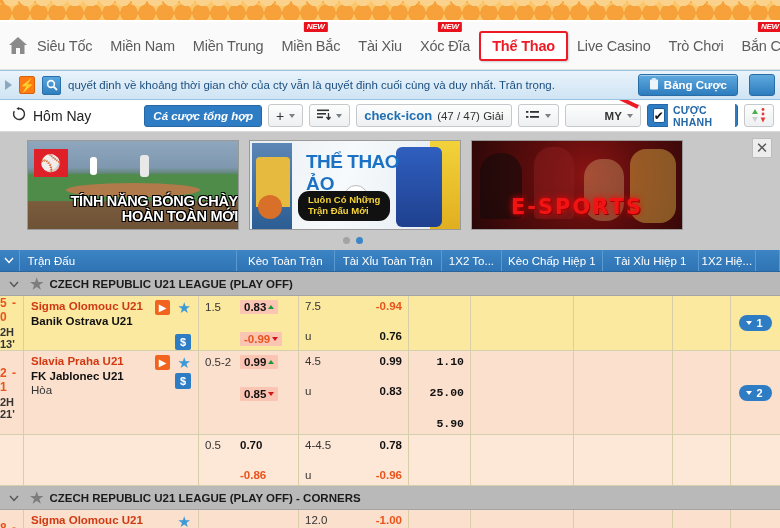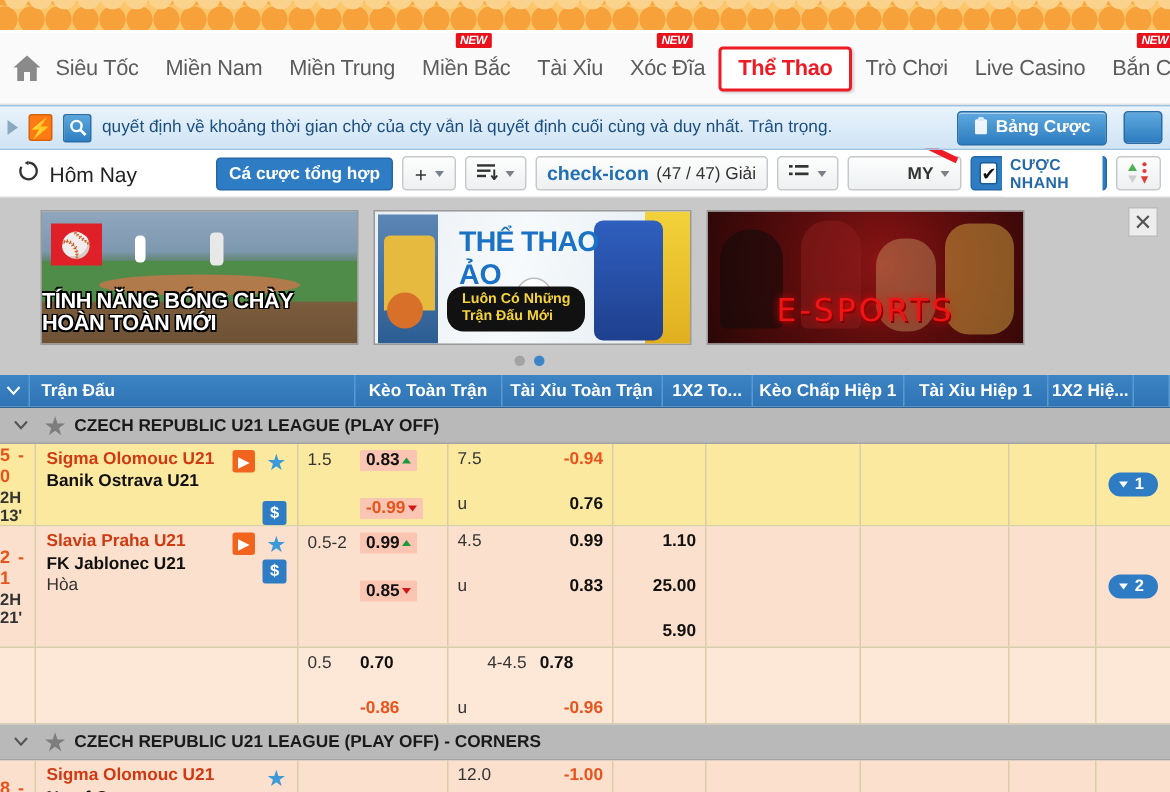--- a/index.html
+++ b/index.html
@@ -85,21 +85,21 @@
   }
 
   
   .toolbar {
     height:32px; background:#fff; display:flex; align-items:center;
     padding:0 6px; gap:6px; border-bottom:1px solid #d9d9d9;
   }
   .tb-today { display:flex; align-items:center; gap:7px; font-size:14px; color:#222; width:165px; padding-left:6px; }
   .btn-primary {
     background:#2e7cc4; color:#fff; font-size:11.5px; font-weight:bold;
-    border:1px solid #2468a8; border-radius:3px; padding:4px 8px; white-space:nowrap;
+    border:1px solid #2468a8; border-radius:3px; padding:4px 8px; white-space:nowrap;font-style:italic;
   }
   .btn-plain {
     background:linear-gradient(#fdfdfd,#eef0f1); border:1px solid #c6c9cc; border-radius:3px;
     font-size:11.5px; color:#333; padding:3px 7px; display:flex; align-items:center; gap:5px;
     white-space:nowrap; height:23px;
   }
   .caret { width:0;height:0;border-top:4px solid #7a8088;border-left:3.5px solid transparent;border-right:3.5px solid transparent; }
   .check-blue { color:#1f6fb2; font-weight:bold; font-size:13px; }
   .btn-fast {
     display:flex; align-items:center; background:#2e7cc4; border:1px solid #2468a8;
@@ -144,21 +144,21 @@
   }
   .b1field { position:absolute; left:0; right:0; top:38%; height:30%; background:#4f8c4a; }
   .b1dirt { position:absolute; left:18%; right:18%; top:48%; height:16%; background:#b07a4a; border-radius:50%; }
   .b1logo {
     position:absolute; left:6px; top:8px; width:34px; height:28px;
     background:#e02028; display:flex;align-items:center;justify-content:center;
     color:#fff; font-size:17px;
   }
   .b1ply { position:absolute; background:#fff; }
   .b1txt {
-    position:absolute; left:0; right:0; bottom:5px; text-align:left;
+    position:absolute; left:0; right:0; bottom:5px; text-align:right;
     color:#fff; font-weight:bold; font-size:14.5px; line-height:1.05;
     text-shadow:1px 1px 0 #000,-1px 1px 0 #000,1px -1px 0 #000,-1px -1px 0 #000;
     letter-spacing:-0.3px;
   }
   
   .b2bg { position:absolute; inset:0; background:linear-gradient(105deg,#e9eef3 0%,#f7fafc 45%,#dfe9ef 100%); }
   .b2blue { position:absolute; left:2px; top:2px; width:40px; height:86px; background:linear-gradient(#5b86b5,#2c5d93); }
   .b2basket { position:absolute; left:6px; top:16px; width:34px;height:50px;background:#e6b93f; border-radius:4px 4px 0 0;}
   .b2ball { position:absolute; left:8px; bottom:10px; width:24px;height:24px;border-radius:50%;background:#d8702a; }
   .b2soccer { position:absolute; left:94px; bottom:20px; width:24px;height:24px;border-radius:50%;background:#fff;border:1px solid #bbb; }
@@ -169,32 +169,31 @@
   .b2pill {
     position:absolute; left:48px; bottom:8px; background:#111; color:#f5d33a;
     font-size:9.5px; font-weight:bold; padding:4px 10px; border-radius:11px;
     text-align:left; line-height:1.15;
   }
   
   .b3bg { position:absolute; inset:0; background:radial-gradient(circle at 55% 40%, #8b1414 0%, #5a0c0c 45%, #2a0707 100%); }
   .b3fig { position:absolute; background:rgba(0,0,0,.35); }
   .b3txt {
     position:absolute; left:0;right:0; bottom:10px; text-align:center;
-    color:#f01414; font-weight:normal; font-size:21px; letter-spacing:2px;
+    color:#f01414; font-weight:bold; font-size:21px; letter-spacing:2px;
     font-family:"DejaVu Sans", sans-serif;
     text-shadow:0 0 6px #ff0000, 1px 1px 0 #600;
   }
 
   
   .tbl { width:100%; font-size:11.5px; }
   .thead {
     height:22px; background:linear-gradient(#3c84c4,#2f74b4);
     display:flex; align-items:stretch; color:#fff; font-size:11.5px;
     border-bottom:1px solid #2a669e;
-    font-weight:bold;
   }
   .th {
     display:flex; align-items:center; justify-content:center;
     border-right:1px solid #5a9ad2; white-space:nowrap; overflow:hidden;
   }
   .th.left { justify-content:flex-start; padding-left:8px; }
   .th-caret { width:20px; display:flex;align-items:center;justify-content:center; }
   .league-row {
     height:24px; background:#b9b9b9; display:flex; align-items:center; gap:6px;
     padding-left:4px; font-size:11.5px; font-weight:bold; color:#1a1a1a;
@@ -259,22 +258,22 @@
       </svg>
   </div>
   <div id="navitems" style="display:flex;align-items:center;">
       <div class="nav-item"><span>Siêu Tốc</span></div>
       <div class="nav-item"><span>Miền Nam</span></div>
       <div class="nav-item"><span>Miền Trung</span></div>
       <div class="nav-item"><span>Miền Bắc</span><span class="new-badge">NEW</span></div>
       <div class="nav-item"><span>Tài Xỉu</span></div>
       <div class="nav-item"><span>Xóc Đĩa</span><span class="new-badge">NEW</span></div>
       <div class="nav-item active"><span>Thể Thao</span></div>
+      <div class="nav-item"><span>Live Casino</span></div>
       <div class="nav-item"><span>Trò Chơi</span></div>
-      <div class="nav-item"><span>Live Casino</span></div>
       <div class="nav-item"><span>Bắn Cá</span><span class="new-badge">NEW</span></div>
     </div>
   <svg class="arrow-annot" width="80" height="38">
     <path d="M78 33 L20 5" stroke="#ee1b24" stroke-width="4" fill="none"></path>
     <path d="M12 1 L30 9 L18 13 Z" fill="#ee1b24"></path>
   </svg>
 </div>
 
 <div class="notice-bar">
   <div class="nb-tri"></div>
@@ -509,21 +508,21 @@
         <div class="oddcol" style="width: 110px;">
           <div class="oddrow" style="justify-content:space-between;">
             <span class="hdc">4.5</span>
             <span class="val">0.99</span>
           </div>
           <div class="oddrow" style="justify-content:space-between;">
             <span class="u">u</span>
             <span class="val">0.83</span>
           </div>
         </div>
-        <div class="oddcol" style="width: 62px; align-items: flex-end;">
+        <div class="oddcol" style="width: 62px; align-items: flex-end; font-family: Liberation Mono, monospace;">
           <span class="val">1.10</span>
           <span class="val">25.00</span>
           <span class="val">5.90</span>
         </div>
         <div class="oddcol" style="width: 103px;"></div>
         <div class="oddcol" style="width: 99px;"></div>
         <div class="oddcol" style="width: 58px;"></div>
         <div style="flex: 1 1 0%; display: flex; align-items: center; justify-content: center;">
           <span class="pill">
             <span class="dn"></span>
@@ -538,21 +537,21 @@
           <div class="oddrow">
             <span class="hdc">0.5</span>
             <span class="val">0.70</span>
           </div>
           <div class="oddrow">
             <span class="hdc"></span>
             <span class="val neg">-0.86</span>
           </div>
         </div>
         <div class="oddcol" style="width: 110px;">
-          <div class="oddrow" style="justify-content:center;">
+          <div class="oddrow" style="justify-content:space-between;">
             <span class="hdc">4-4.5</span>
             <span class="val">0.78</span>
           </div>
           <div class="oddrow" style="justify-content:space-between;">
             <span class="u">u</span>
             <span class="val neg">-0.96</span>
           </div>
         </div>
         <div class="oddcol" style="width: 62px; align-items: flex-end;"></div>
         <div class="oddcol" style="width: 103px;"></div>

